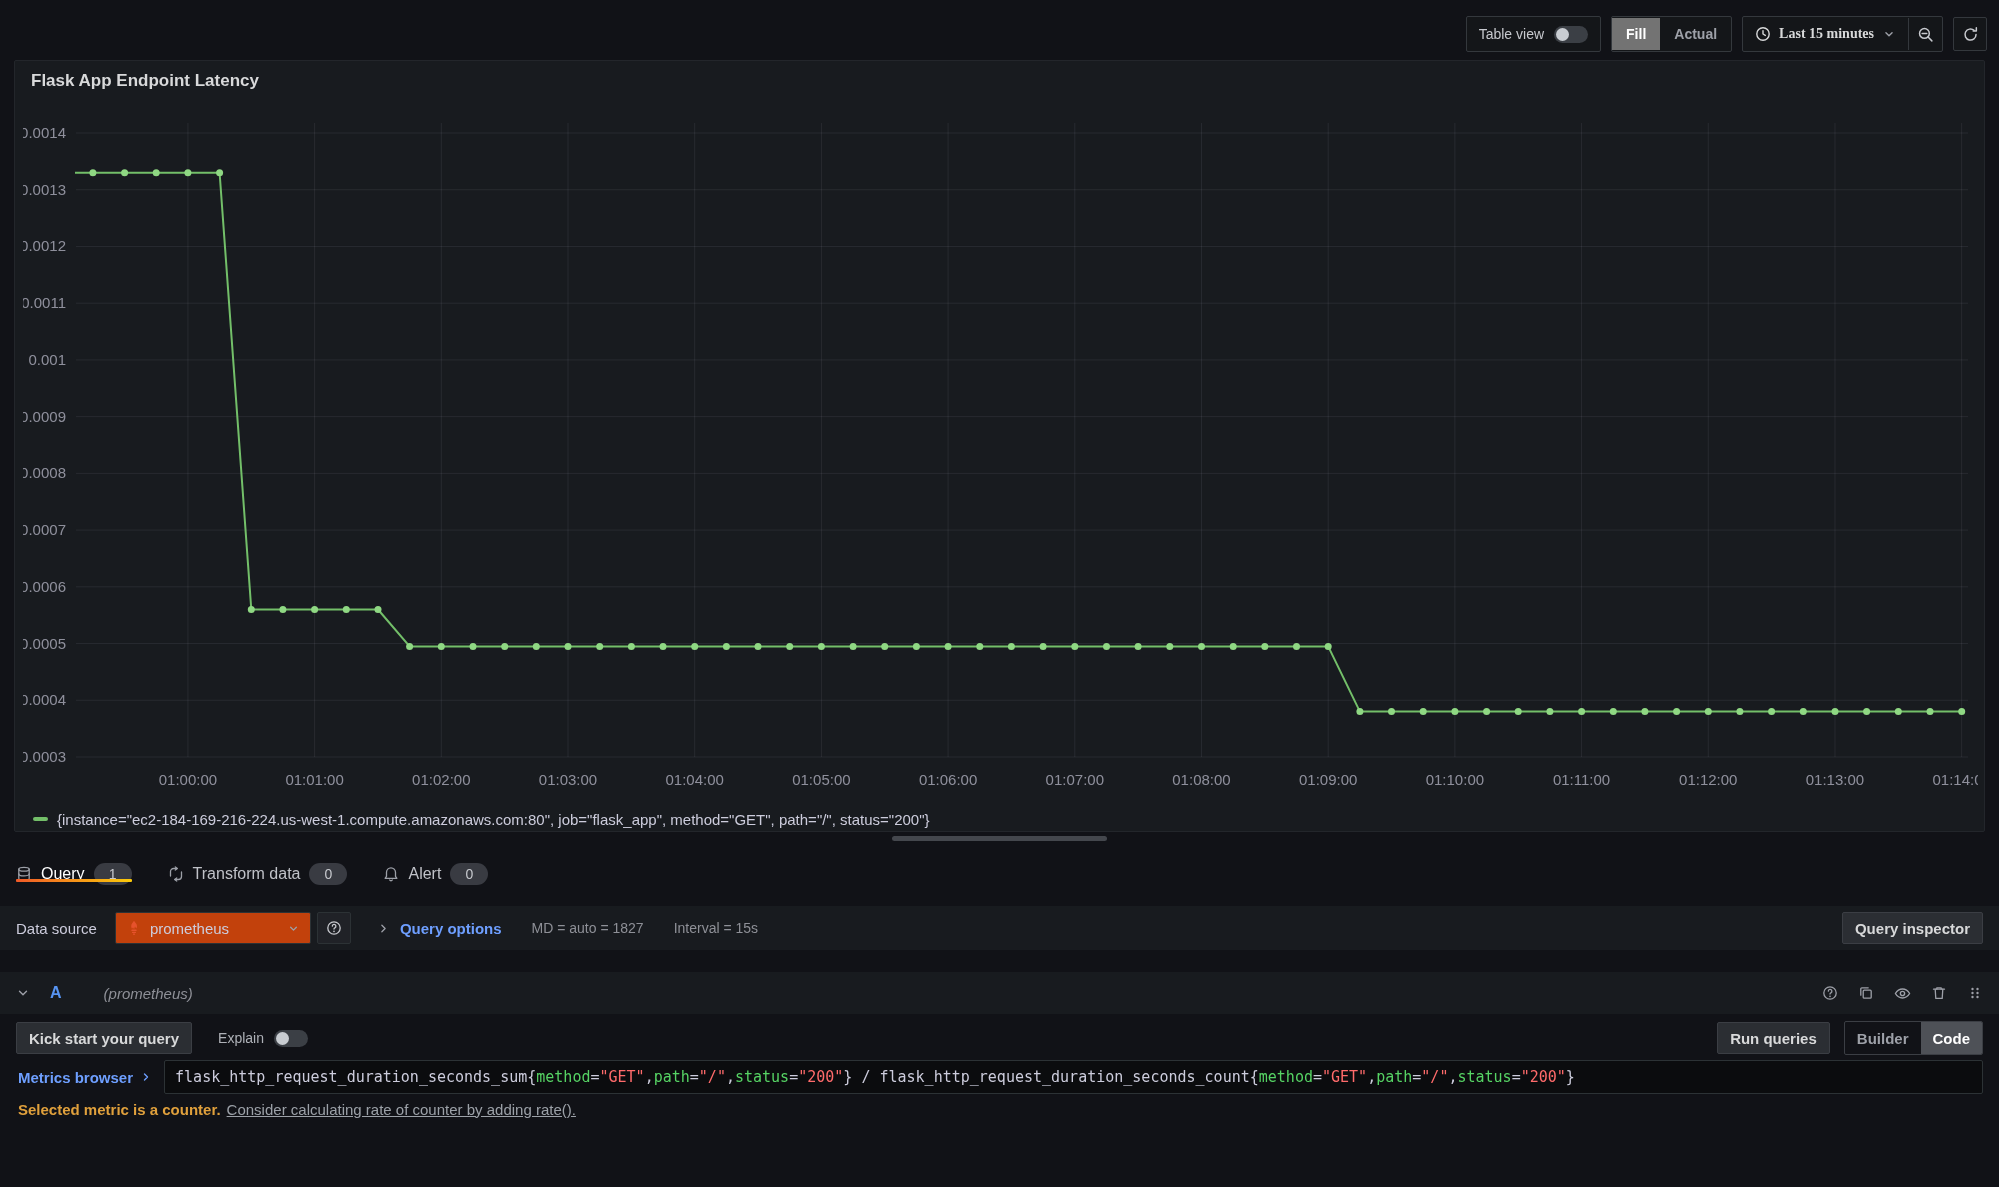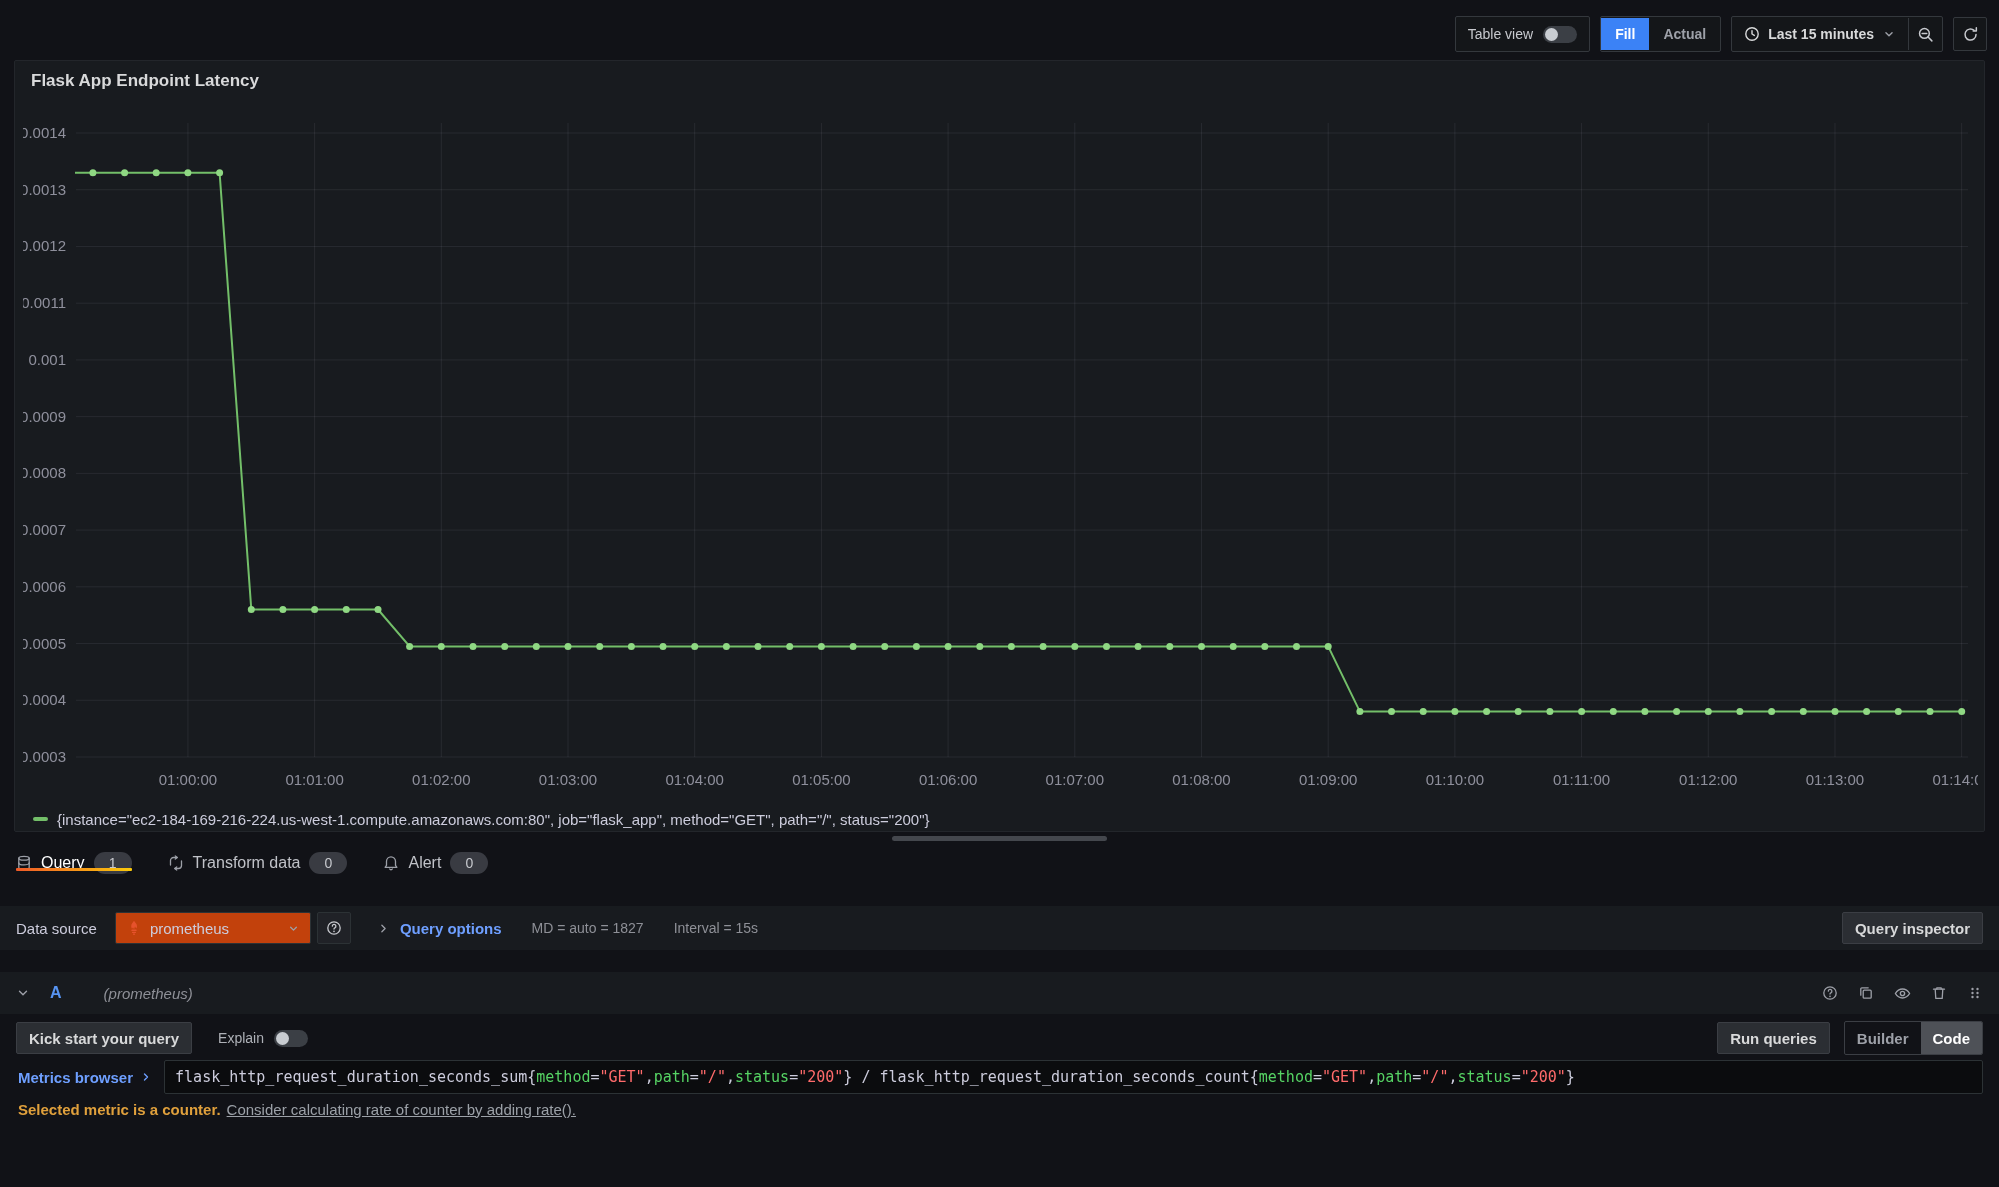--- a/index.html
+++ b/index.html
@@ -10,44 +10,44 @@
   
   .topbar{position:absolute;top:8px;right:12px;height:52px;display:flex;align-items:center;gap:10px;}
   .tb-group{display:flex;align-items:center;height:34px;border:1px solid #34383d;border-radius:2px;background:#141619;}
   .tv-group{padding:0 12px;gap:10px;}
   .tv-label{font-size:14px;color:#c7c9ce;}
   .switch{position:relative;width:34px;height:17px;border-radius:9px;background:#3b3f45;display:inline-block;cursor:pointer;}
   .switch .knob{position:absolute;left:2px;top:2px;width:13px;height:13px;border-radius:50%;background:#c9cdd2;}
   .seg-group{overflow:hidden;}
   .seg{height:32px;padding:0 14px;background:transparent;border:none;color:#9da0a8;
     font-size:14px;font-weight:600;font-family:inherit;cursor:pointer;}
-  .seg.active{background:#3b82f6;color:#fff;}
+  .seg.active{background:#737373;color:#fff;}
   .tp-btn{display:flex;align-items:center;gap:8px;height:32px;padding:0 12px;background:transparent;border:none;
-    color:#d8d9da;font-size:14px;font-weight:600;font-family:Liberation Sans, sans-serif;cursor:pointer;}
+    color:#d8d9da;font-size:14px;font-weight:600;font-family:Liberation Serif, serif;cursor:pointer;}
   .icon-btn{display:flex;align-items:center;justify-content:center;width:34px;height:32px;background:transparent;
     border:none;border-left:1px solid #34383d;color:#c7c9ce;cursor:pointer;}
   .icon-btn.solo{border:1px solid #34383d;border-radius:2px;height:34px;background:#141619;}
   svg.ic{display:block;}
 
   
   .panel{position:absolute;left:14px;top:60px;width:1971px;height:772px;background:#181b1f;
     border:1px solid #23262b;border-radius:2px;box-sizing:border-box;}
   .panel-title{position:absolute;left:16px;top:10px;font-size:17px;font-weight:600;color:#d8d9da;}
   #chart-svg{position:absolute;left:8px;top:56px;}
   .grid{stroke:rgba(204,204,220,.09);stroke-width:1;}
   .ytick,.xtick{fill:rgba(204,204,220,.66);font-size:15px;font-family:"Liberation Sans",sans-serif;}
   .legend{position:absolute;left:18px;top:748px;display:flex;align-items:center;gap:9px;height:20px;}
   .legend .swatch{width:15px;height:4px;border-radius:2px;background:#73bf69;}
   .legend .lg-text{font-size:15px;color:#ccccdc;}
 
   
   .resize-handle{position:absolute;top:836px;left:892px;width:215px;height:5px;border-radius:3px;background:#44474d;cursor:row-resize;}
 
   
-  .tabs{position:absolute;top:852px;left:0;width:100%;height:44px;display:flex;align-items:flex-start;padding-left:16px;gap:36px;box-sizing:border-box;}
+  .tabs{position:absolute;top:852px;left:0;width:100%;height:44px;display:flex;align-items:center;padding-left:16px;gap:36px;box-sizing:border-box;}
   .tab{display:flex;align-items:center;gap:9px;position:relative;cursor:pointer;color:#c0c2c8;font-size:16px;}
   .tab .t-ic{color:#9da0a8;display:flex;}
   .tab.active{color:#ffffff;}
   .tab.active::after{content:"";position:absolute;left:0;right:0;bottom:3px;height:3px;border-radius:1px;
     background:linear-gradient(90deg,#f05a28,#fbca0a);}
   .badge{height:22px;min-width:22px;padding:0 8px;border-radius:11px;background:#393b42;color:#c7c9ce;
     font-size:14px;display:flex;align-items:center;justify-content:center;}
 
   
   .ds-row{position:absolute;top:906px;left:0;width:100%;height:44px;background:#181b1f;display:flex;

